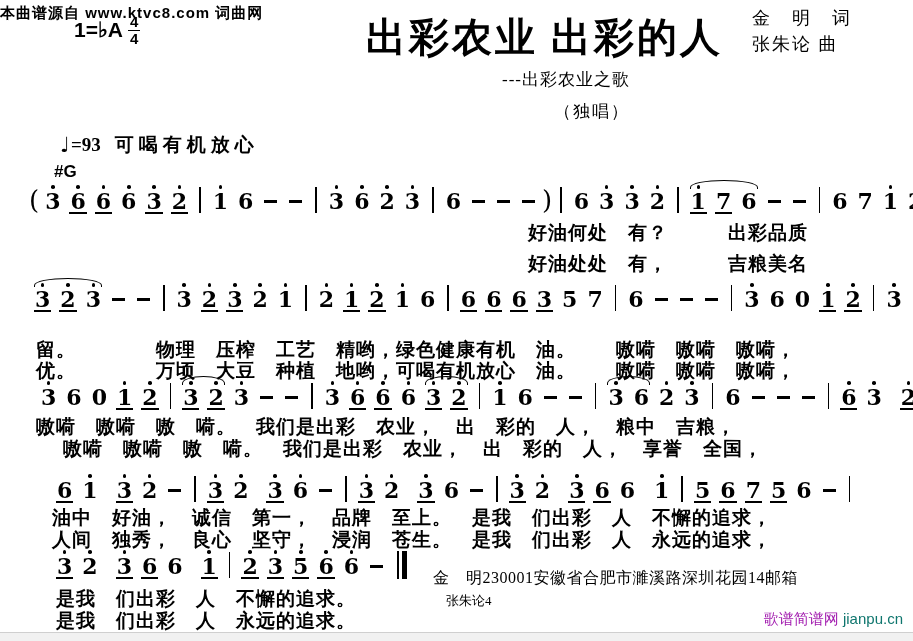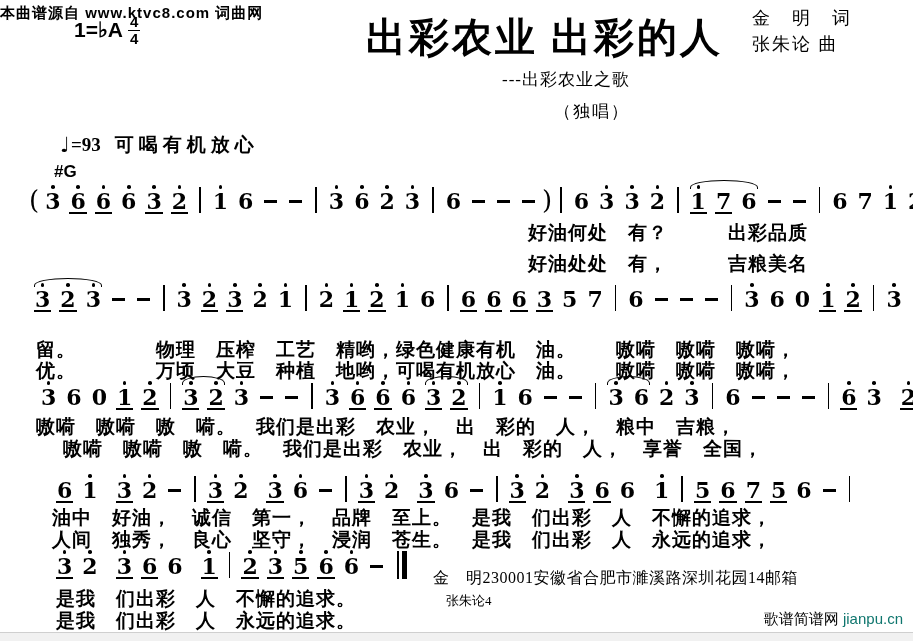--- a/index.html
+++ b/index.html
@@ -46,21 +46,21 @@
   .lyr{position:absolute;font:19px "Liberation Serif",serif;letter-spacing:1px;white-space:pre;font-weight:600;}
   .lyr0a{top:220px;left:528px;} .lyr0b{top:251px;left:528px;}
   .lyr1a{top:315px;left:36px;margin-top:43px;}  .lyr1b{top:337px;left:36px;}
   .lyr2a{top:414px;left:36px;}  .lyr2b{top:436px;left:36px;padding-left:27px;}
   .lyr3a{top:505px;left:52px;}  .lyr3b{top:527px;left:52px;}
   .lyr4a{top:586px;left:56px;}  .lyr4b{top:608px;left:56px;}
 
   .contact1{position:absolute;left:433px;top:568px;font:16px "Liberation Serif",serif;letter-spacing:.5px;}
   .contact2{position:absolute;left:446px;top:592px;font:13px "Liberation Serif",serif;}
   .wm-bottom{position:absolute;right:10px;top:610px;font:15px "Liberation Sans",sans-serif;}
-  .wm-gray{color:#000000;}
+  .wm-gray{color:#a21caf;}
   .bottom-strip{position:absolute;left:0;right:0;top:632px;height:9px;background:#f1f1f1;border-top:1px solid #cfcfcf;}
 </style>
 </head>
 <body>
 
 <div class="sheet">
   <div class="wm-top">本曲谱源自 www.ktvc8.com 词曲网</div>
 
   <div class="keysig">
     <span>1=♭A</span>

